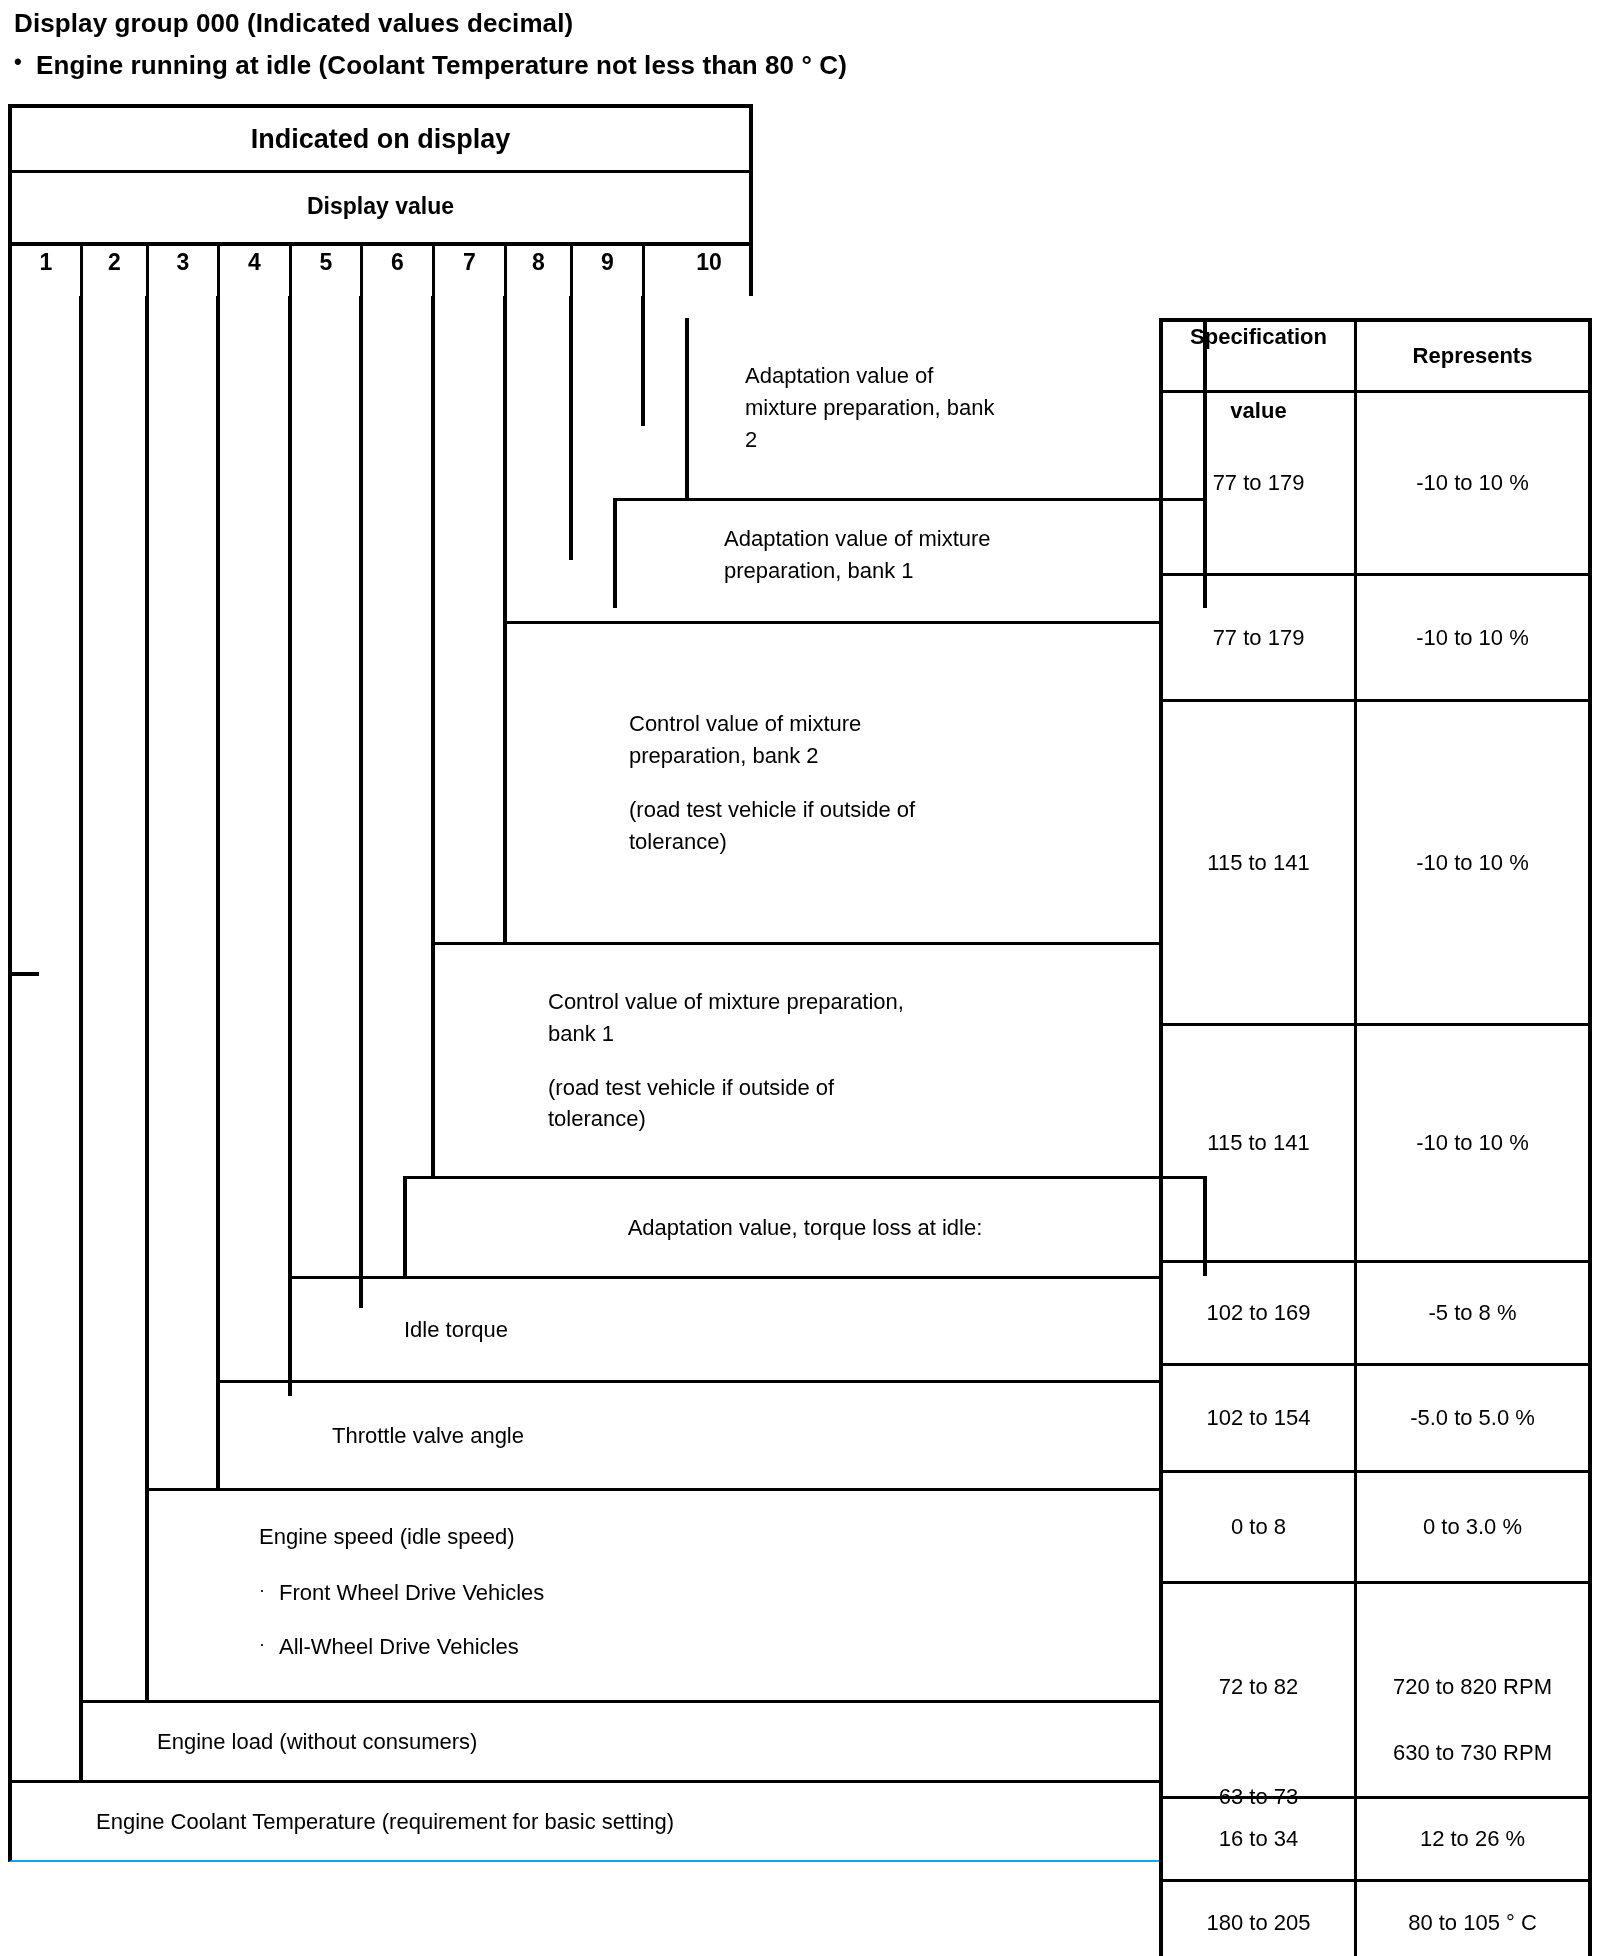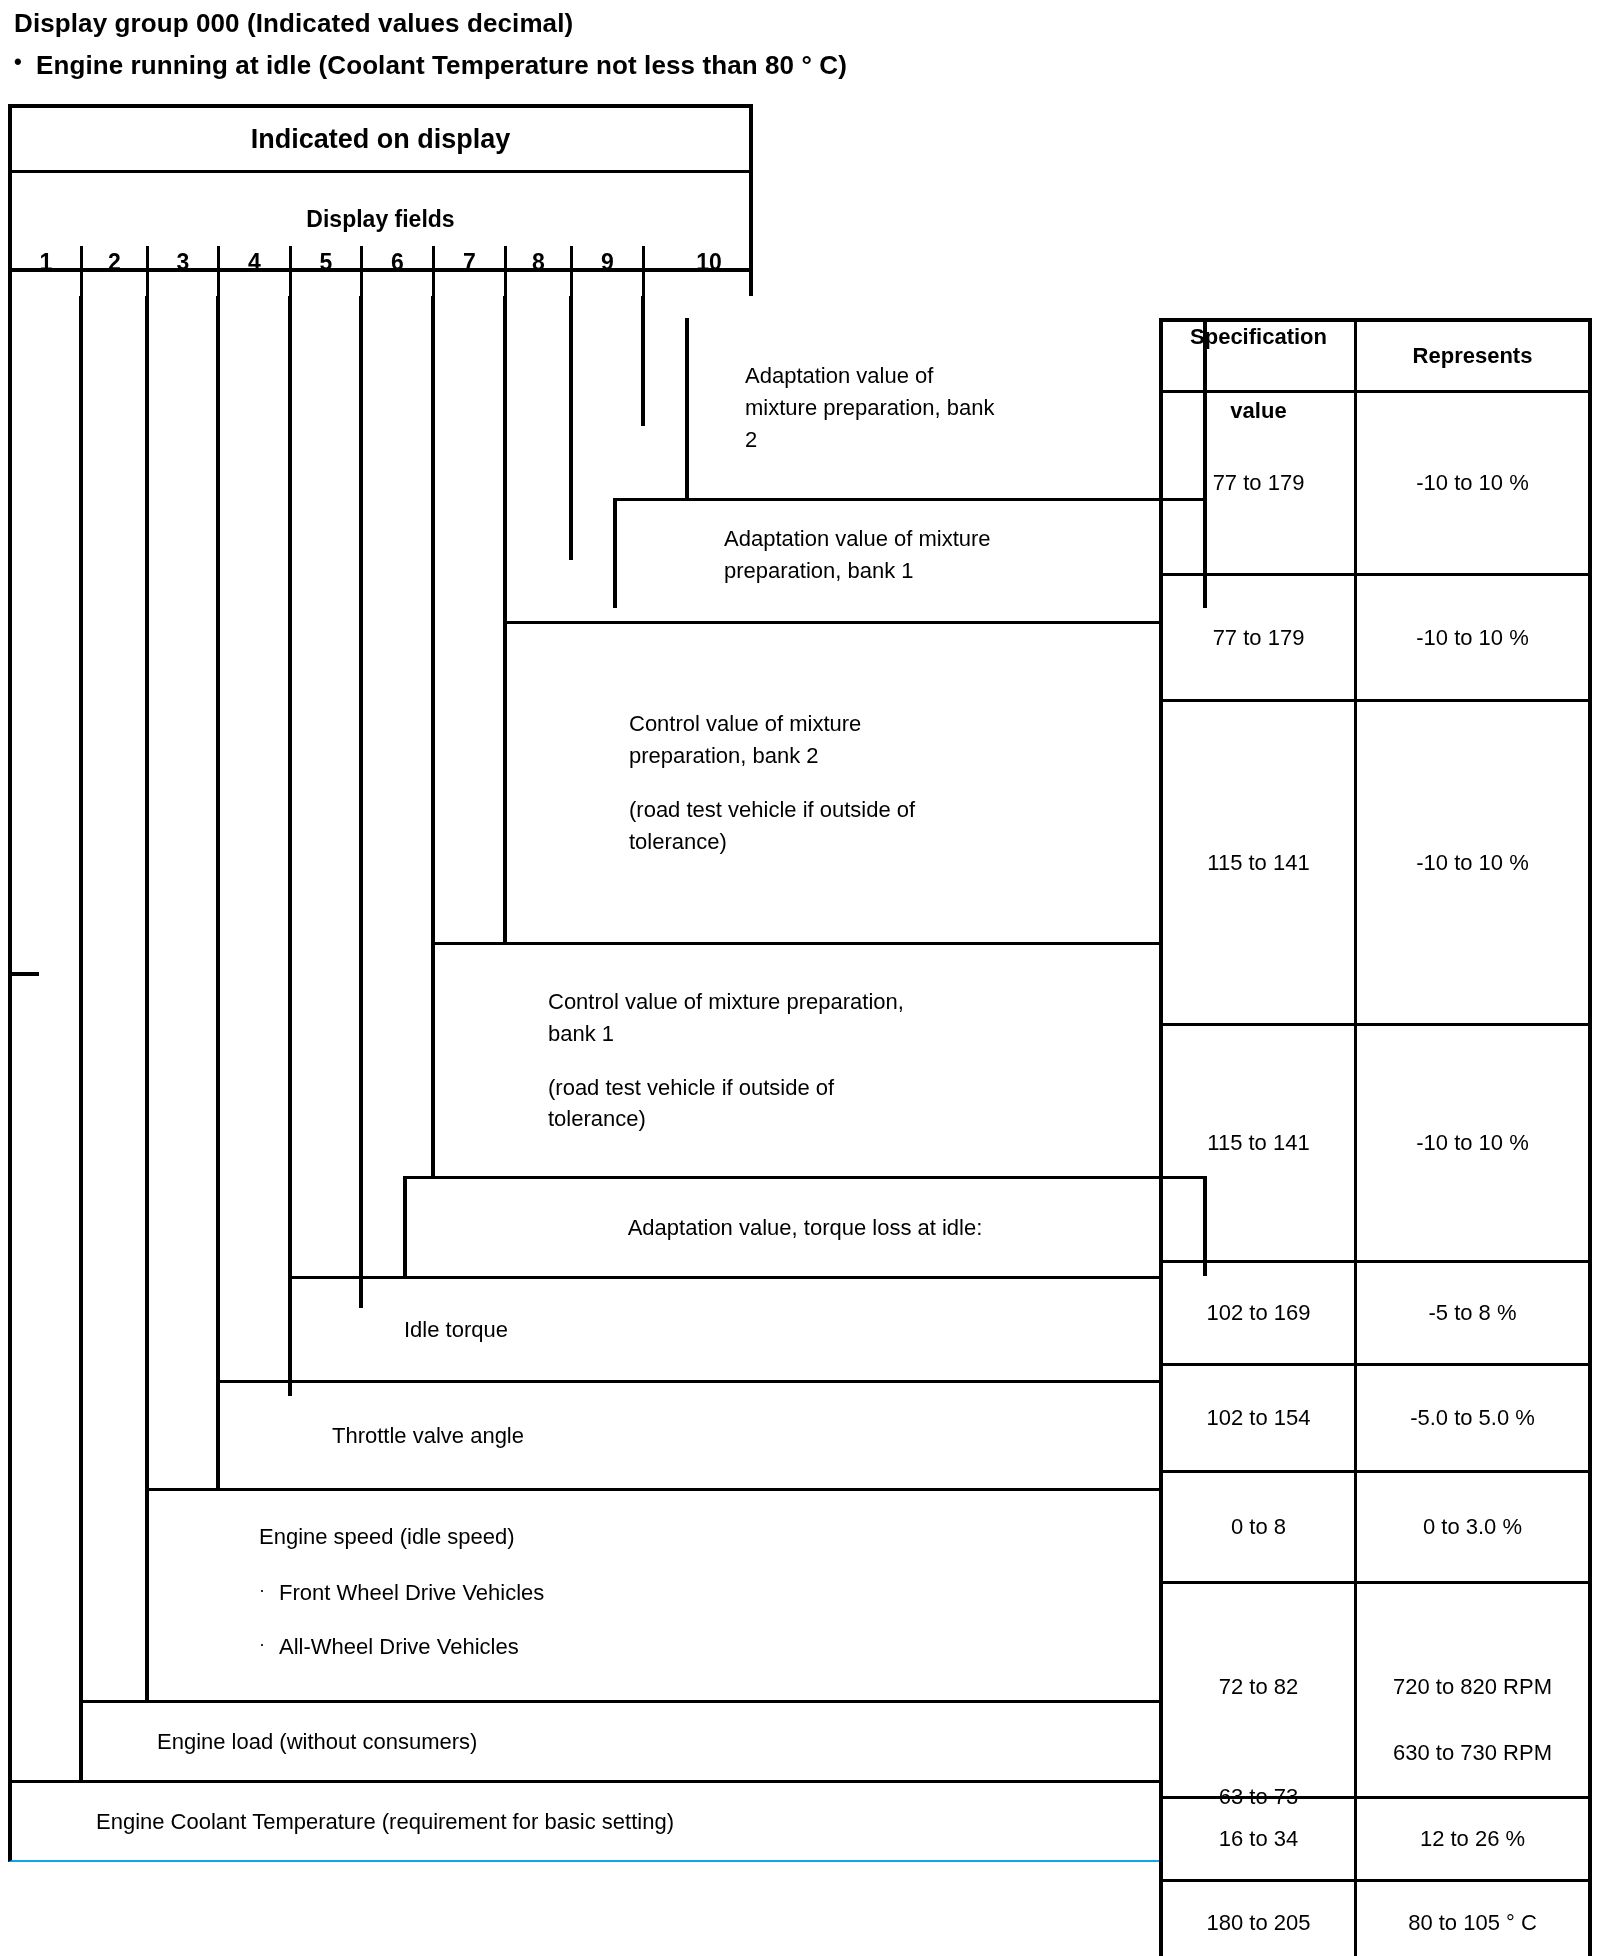--- a/index.html
+++ b/index.html
@@ -23,21 +23,21 @@
   }
   .subheading .bullet{
     display:inline-block;width:22px;font-size:22px;line-height:1.1;
   }
 
   
   .box{position:absolute;box-sizing:border-box;}
 
   
   #display-header{
-    left:8px;top:104px;width:745px;height:168px;
+    left:8px;top:104px;width:745px;height:142px;
     border:4px solid #000;
   }
   #indicated-on-display{
     position:absolute;left:0;top:0;width:100%;height:62px;
     border-bottom:3px solid #000;
     display:flex;align-items:center;justify-content:center;
     font-size:27px;font-weight:bold;
   }
   #display-fields{
     position:absolute;left:0;top:62px;width:100%;height:calc(100% - 62px);
@@ -108,21 +108,21 @@
 <div class="page">
 
   <div class="heading">Display group 000 (Indicated values decimal)</div>
   <div class="subheading">
     <span class="bullet">•</span>
     <span>Engine running at idle (Coolant Temperature not less than 80 ° C)</span>
   </div>
 
   <div class="box" id="display-header">
     <div id="indicated-on-display">Indicated on display</div>
-    <div id="display-fields">Display fields</div>
+    <div id="display-fields">Display value</div>
   </div>
 
   <div id="field-numbers">
     <div class="fnum" style="width:71px">1</div>
     <div class="fnum" style="width:66px">2</div>
     <div class="fnum" style="width:71px">3</div>
     <div class="fnum" style="width:72px">4</div>
     <div class="fnum" style="width:71px">5</div>
     <div class="fnum" style="width:72px">6</div>
     <div class="fnum" style="width:72px">7</div>

